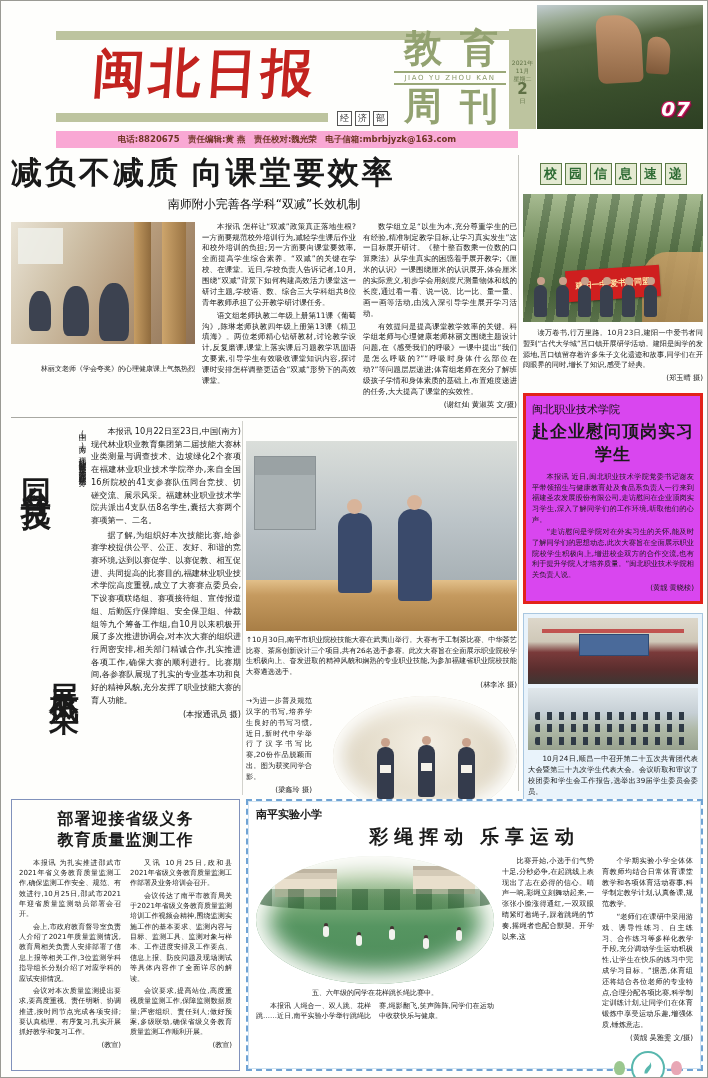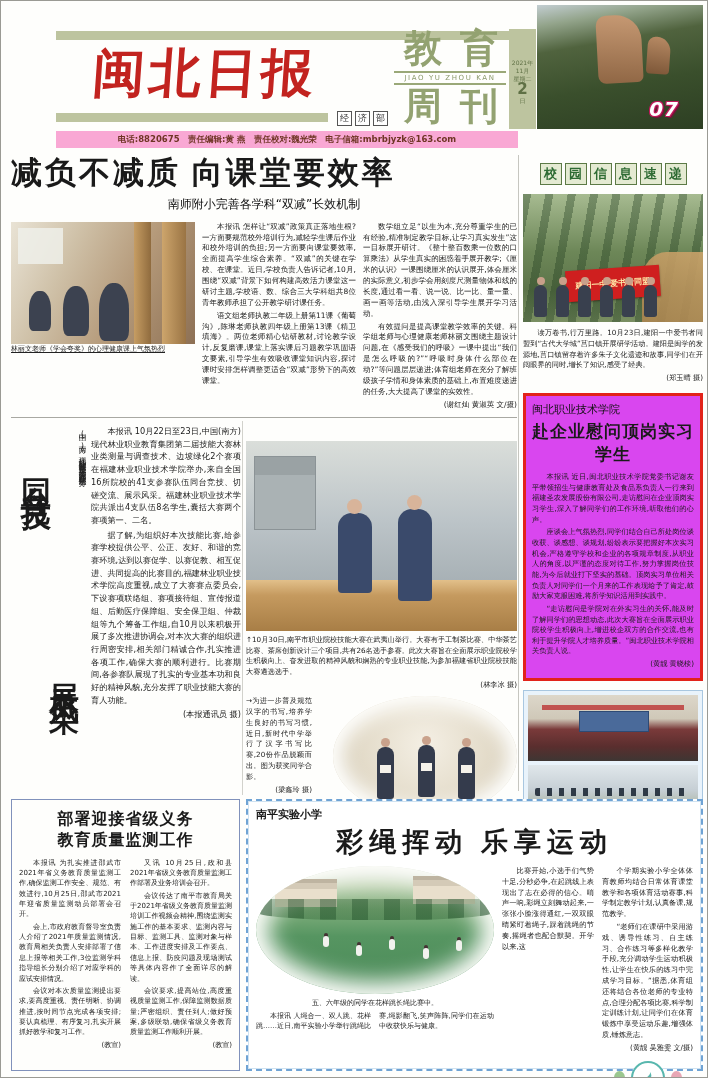--- a/index.html
+++ b/index.html
@@ -25,21 +25,21 @@
                  border-top:2px solid #9aa878;border-bottom:2px solid #9aa878;padding:1px 0;margin:2px 0;}
   .datebox{position:absolute;left:508px;top:28px;width:27px;height:100px;background:#bdc49f;
            color:#5f7045;font-size:6px;text-align:center;box-sizing:border-box;padding-top:30px;line-height:1.3;}
   .datebox .big-day{font-size:15px;font-weight:bold;line-height:1;}
   .mast-photo{position:absolute;left:536px;top:4px;width:166px;height:124px;overflow:hidden;
               background:linear-gradient(170deg,#c3ced2 0%,#93a48b 14%,#50633e 32%,#3a4f2c 62%,#2d3f23 100%);}
   .cliff1{position:absolute;left:36%;top:8%;width:27%;height:55%;border-radius:10px 26px 6px 8px;
           background:linear-gradient(185deg,#c79a74,#8f6644);transform:rotate(-3deg);}
   .cliff2{position:absolute;left:66%;top:26%;width:14%;height:30%;border-radius:8px 14px 4px 4px;
           background:linear-gradient(185deg,#b78a64,#7d5738);transform:rotate(4deg);}
-  .page-badge{position:absolute;right:24px;bottom:8px;font-size:20px;font-weight:bold;font-style:italic;
+  .page-badge{position:absolute;right:12px;bottom:8px;font-size:20px;font-weight:bold;font-style:italic;
               color:#fff;letter-spacing:1px;
               text-shadow:-1px -1px 0 #c2185b,1px -1px 0 #c2185b,-1px 1px 0 #c2185b,1px 1px 0 #c2185b,2px 2px 1px #7d0f3c;}
   .contact-bar{position:absolute;left:55px;top:130px;width:462px;height:17px;background:#f9a8d4;
                color:#6e3524;font-size:8.5px;line-height:17px;text-align:center;font-weight:bold;}
 
   
   .hrule1{position:absolute;left:10px;top:416px;width:506px;border-top:1px solid #a8a8a2;}
   .vrule-sidebar{position:absolute;left:517px;top:154px;height:636px;border-left:1px solid #c6c6c0;}
   .vrule-mid{position:absolute;left:241px;top:420px;height:374px;border-left:1px solid #d2d2cc;}
 
@@ -50,21 +50,21 @@
   .article-cols{display:flex;gap:7px;margin-top:9px;}
   .photo-stack{width:184px;flex:none;}
   .classroom-photo{position:relative;height:122px;overflow:hidden;
       background:linear-gradient(115deg,#e9e3d5 0%,#cfc1a8 30%,#b59a7a 62%,#8d7054 100%);}
   .cls-window{position:absolute;left:4%;top:5%;width:24%;height:30%;background:#eef0ea;opacity:.85;}
   .cls-pillar{position:absolute;right:5%;top:0;width:13%;height:100%;
       background:linear-gradient(90deg,#cda56c,#9a7444);}
   .cls-pillar2{position:absolute;right:24%;top:0;width:9%;height:100%;
       background:linear-gradient(90deg,#c69d63,#8f6b3e);}
   .fig{position:absolute;background:#3c4250;border-radius:45% 45% 18% 18%;}
-  .photo-cap{font-size:7px;margin-top:0;text-align:left;color:#222;text-decoration:underline;}
+  .photo-cap{font-size:7px;margin-top:20px;text-align:right;color:#222;}
   .col{flex:1;font-size:7.5px;line-height:1.45;text-align:justify;}
 
   
   .sidebar{position:absolute;left:522px;top:154px;width:180px;}
   .speed-header{display:flex;justify-content:center;gap:3px;margin:8px 0 9px;}
   .sp-char{width:20px;height:20px;background:#e4ead2;border:1px solid #5c7a46;color:#2e6b33;
            font-weight:bold;font-size:13px;line-height:20px;text-align:center;}
   .hike-photo{position:relative;height:128px;overflow:hidden;
       background:linear-gradient(180deg,#a7bb91 0%,#6d8758 45%,#5c7449 75%,#7a8f62 100%);}
   .hike-trees{position:absolute;inset:0;
@@ -123,21 +123,21 @@
 
   
   .monitor-box{position:absolute;left:10px;top:798px;width:229px;height:272px;border:1px solid #8091bb;
                padding:9px 7px;box-sizing:border-box;}
   .mon-headline{font-size:16px;font-weight:900;text-align:center;line-height:1.3;letter-spacing:1px;}
   .mon-body{margin-top:7px;columns:2;column-gap:9px;font-size:7px;line-height:1.48;text-align:justify;}
 
   .rope-box{position:absolute;left:245px;top:798px;width:457px;height:272px;border:2px dashed #6fa3d4;
             box-shadow:inset 0 0 0 1px #cfe2f1;padding:6px 8px;box-sizing:border-box;background:#fff;}
   .rope-kicker{font-size:11px;font-weight:bold;text-indent:0;}
-  .rope-headline{text-align:center;font-size:27px;font-weight:900;letter-spacing:6px;margin:2px 0 6px;}
+  .rope-headline{text-align:center;font-size:19px;font-weight:900;letter-spacing:6px;margin:2px 0 6px;}
   .rope-cols{display:flex;gap:8px;}
   .rope-left{width:238px;flex:none;}
   .oval-photo{position:relative;height:128px;border-radius:50%;overflow:hidden;
       background:linear-gradient(180deg,#e0e6d9 0%,#bcd1b0 16%,#7fae7c 34%,#569561 55%,#4a8a58 100%);
       box-shadow:inset 0 0 22px 12px #fefefc;}
   .ov-bldg{position:absolute;top:10%;width:26%;height:22%;background:#e9dfcc;
       box-shadow:inset 0 4px 0 rgba(150,140,120,.35),inset 0 10px 0 rgba(150,140,120,.25);}
   .ov-trees{position:absolute;left:0;top:26%;width:100%;height:16%;
       background:repeating-linear-gradient(90deg,rgba(24,72,32,.55) 0 16px,rgba(44,94,48,.35) 16px 32px);
       border-radius:0 0 40% 40%;}
@@ -244,21 +244,20 @@
     <div class="study-text">
       <p>读万卷书,行万里路。10月23日,建阳一中爱书者同盟到“古代大学城”莒口镇开展研学活动。建阳是闽学的发源地,莒口镇留存着许多朱子文化遗迹和故事,同学们在开阔眼界的同时,增长了知识,感受了经典。</p>
       <p class="byline">(郑玉晴 摄)</p>
     </div>
 
     <div class="red-box">
       <div class="rb-kicker">闽北职业技术学院</div>
       <div class="rb-headline serif">赴企业慰问顶岗实习学生</div>
       <div class="rb-body">
         <p>本报讯 近日,闽北职业技术学院党委书记谢友平带领招生与健康教育处及食品系负责人一行来到福建圣农发展股份有限公司,走访慰问在企业顶岗实习学生,深入了解同学们的工作环境,听取他们的心声。</p>
-        <p>座谈会上气氛热烈,同学们结合自己所处岗位谈收获、谈感想、谈规划,纷纷表示要把握好本次实习机会,严格遵守学校和企业的各项规章制度,从职业人的角度,以严谨的态度对待工作,努力掌握岗位技能,为今后就业打下坚实的基础。顶岗实习单位相关负责人对同学们一个月来的工作表现给予了肯定,鼓励大家克服困难,将所学知识活用到实践中。</p>
         <p>“走访慰问是学院对在外实习生的关怀,能及时了解同学们的思想动态,此次大赛旨在全面展示职业院校学生积极向上,增进校企双方的合作交流,也有利于提升学院人才培养质量。”闽北职业技术学院相关负责人说。</p>
         <p class="byline">(黄靓 黄晓棪)</p>
       </div>
     </div>
 
     <div class="congress-box">
       <div class="conf-photo">
         <div class="conf-strip"></div>
         <div class="conf-screen"></div>
       </div>

